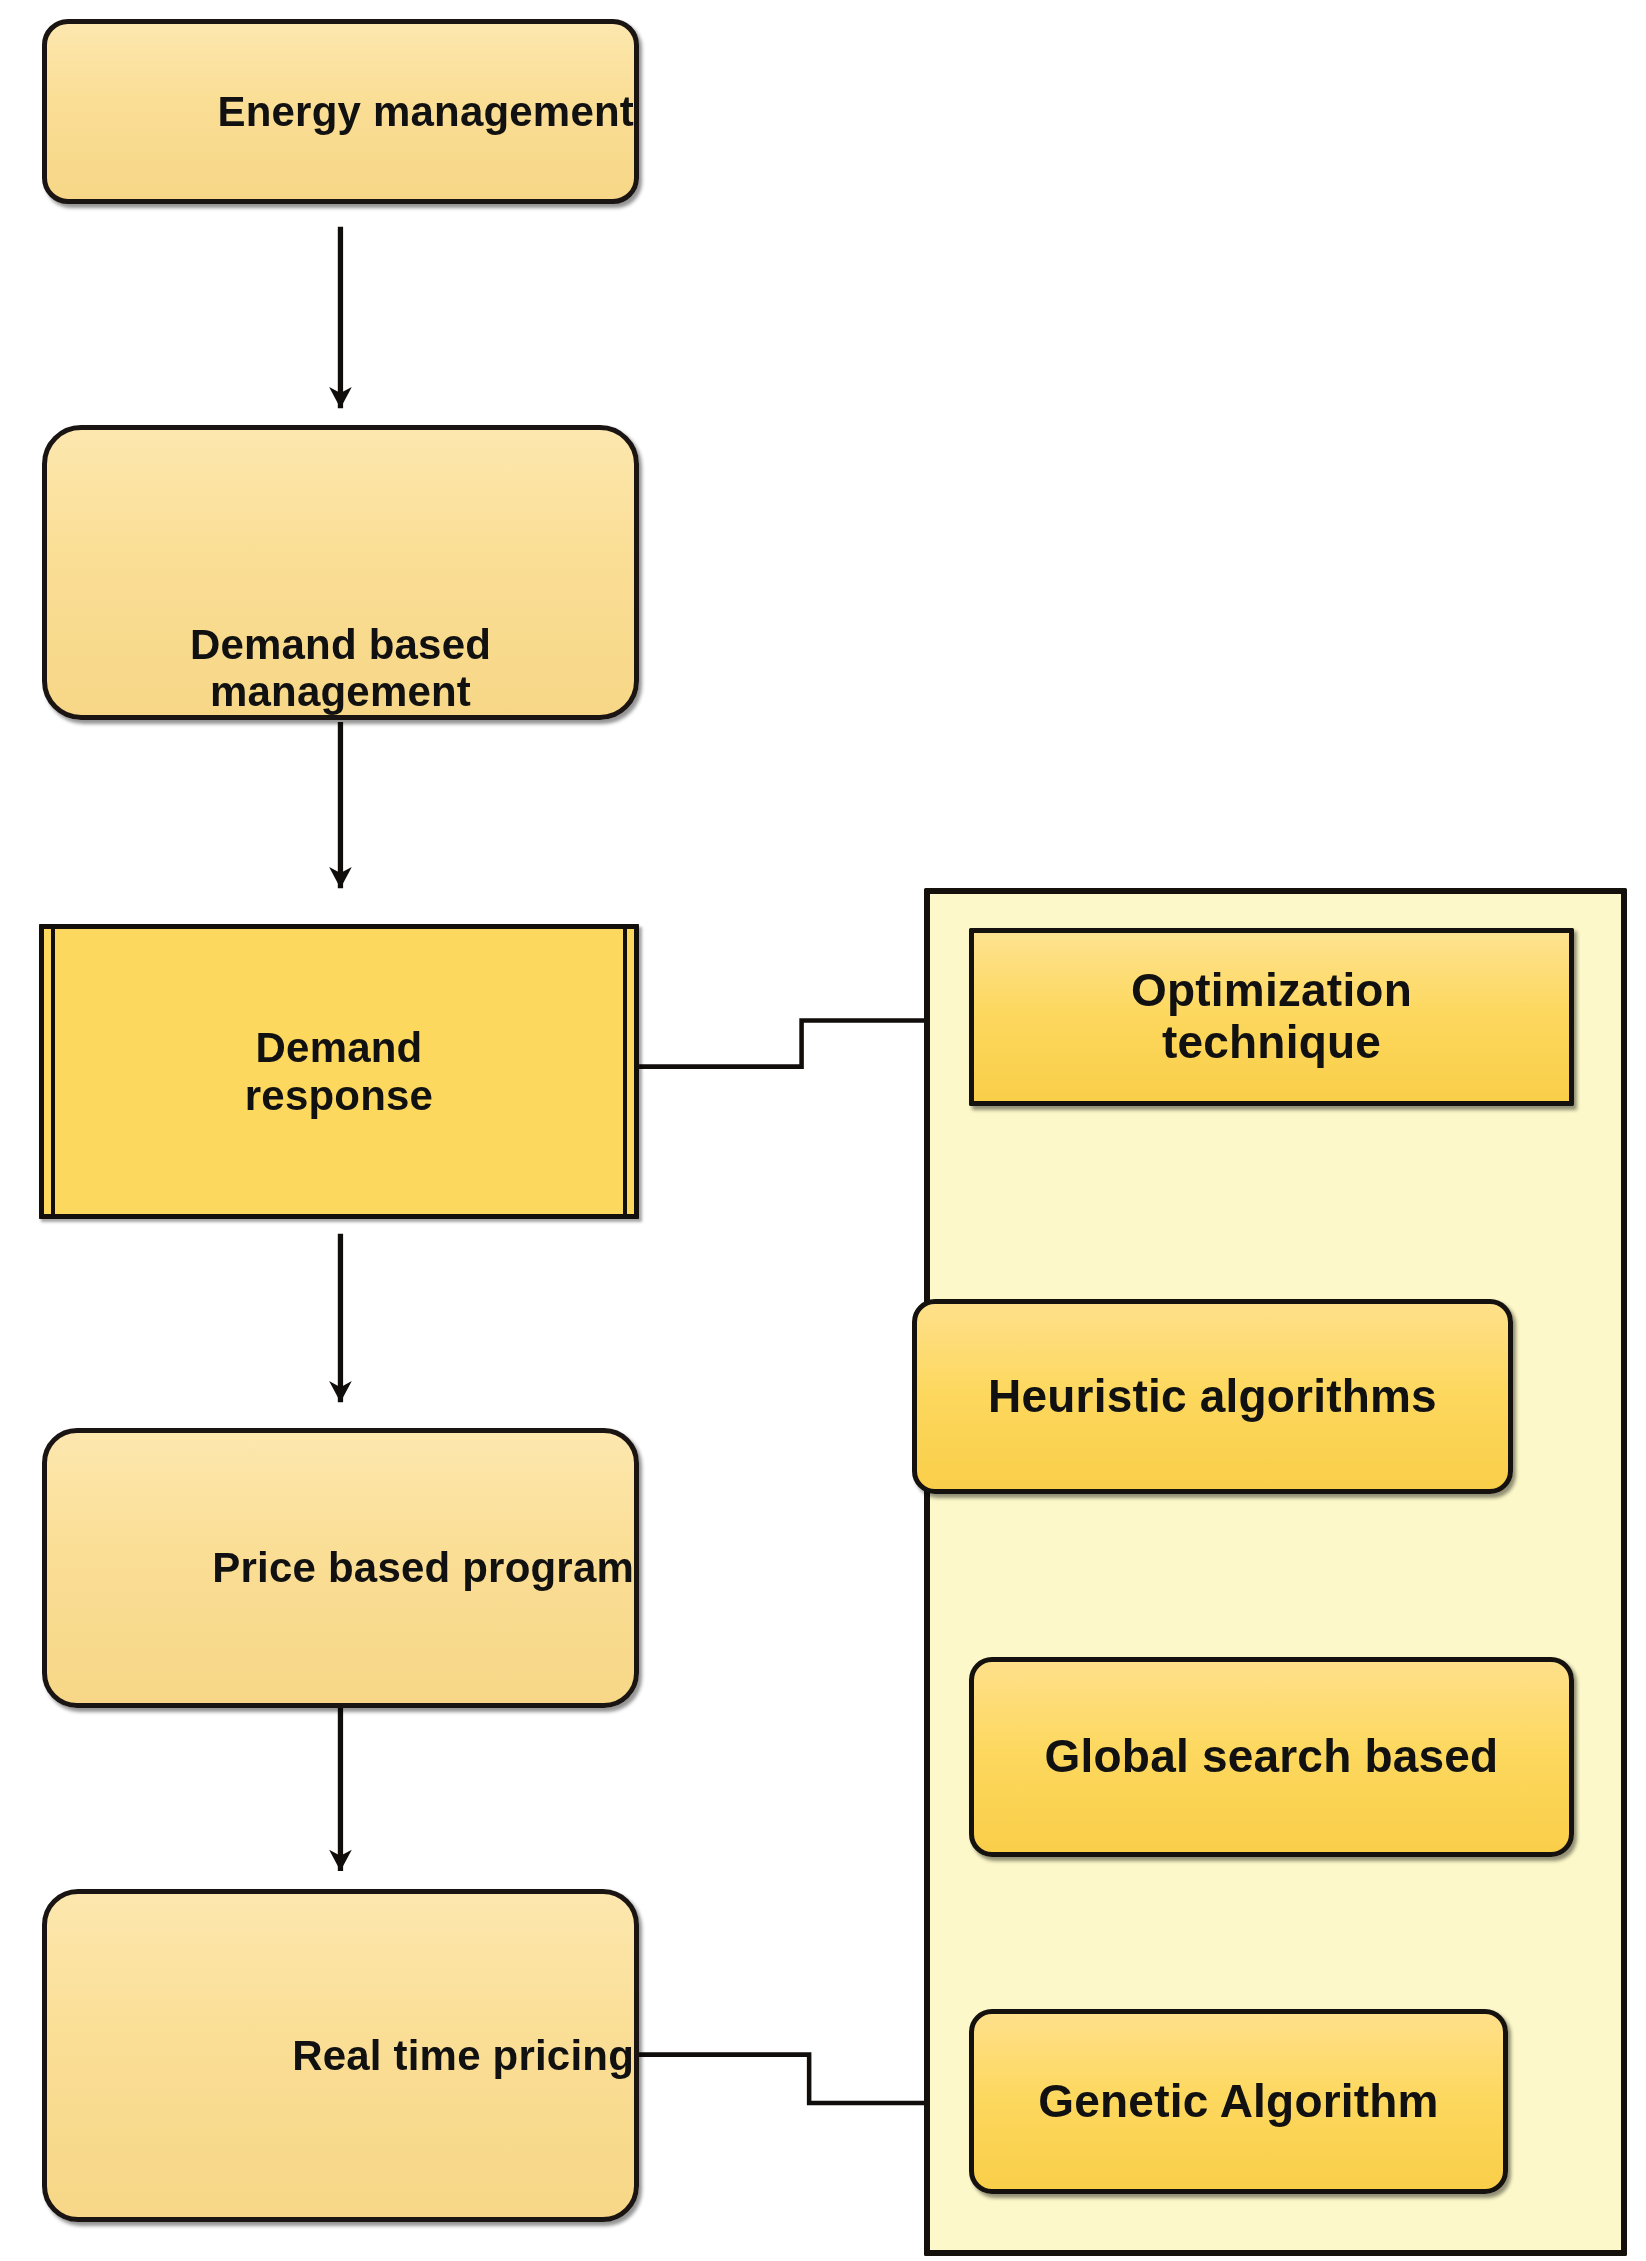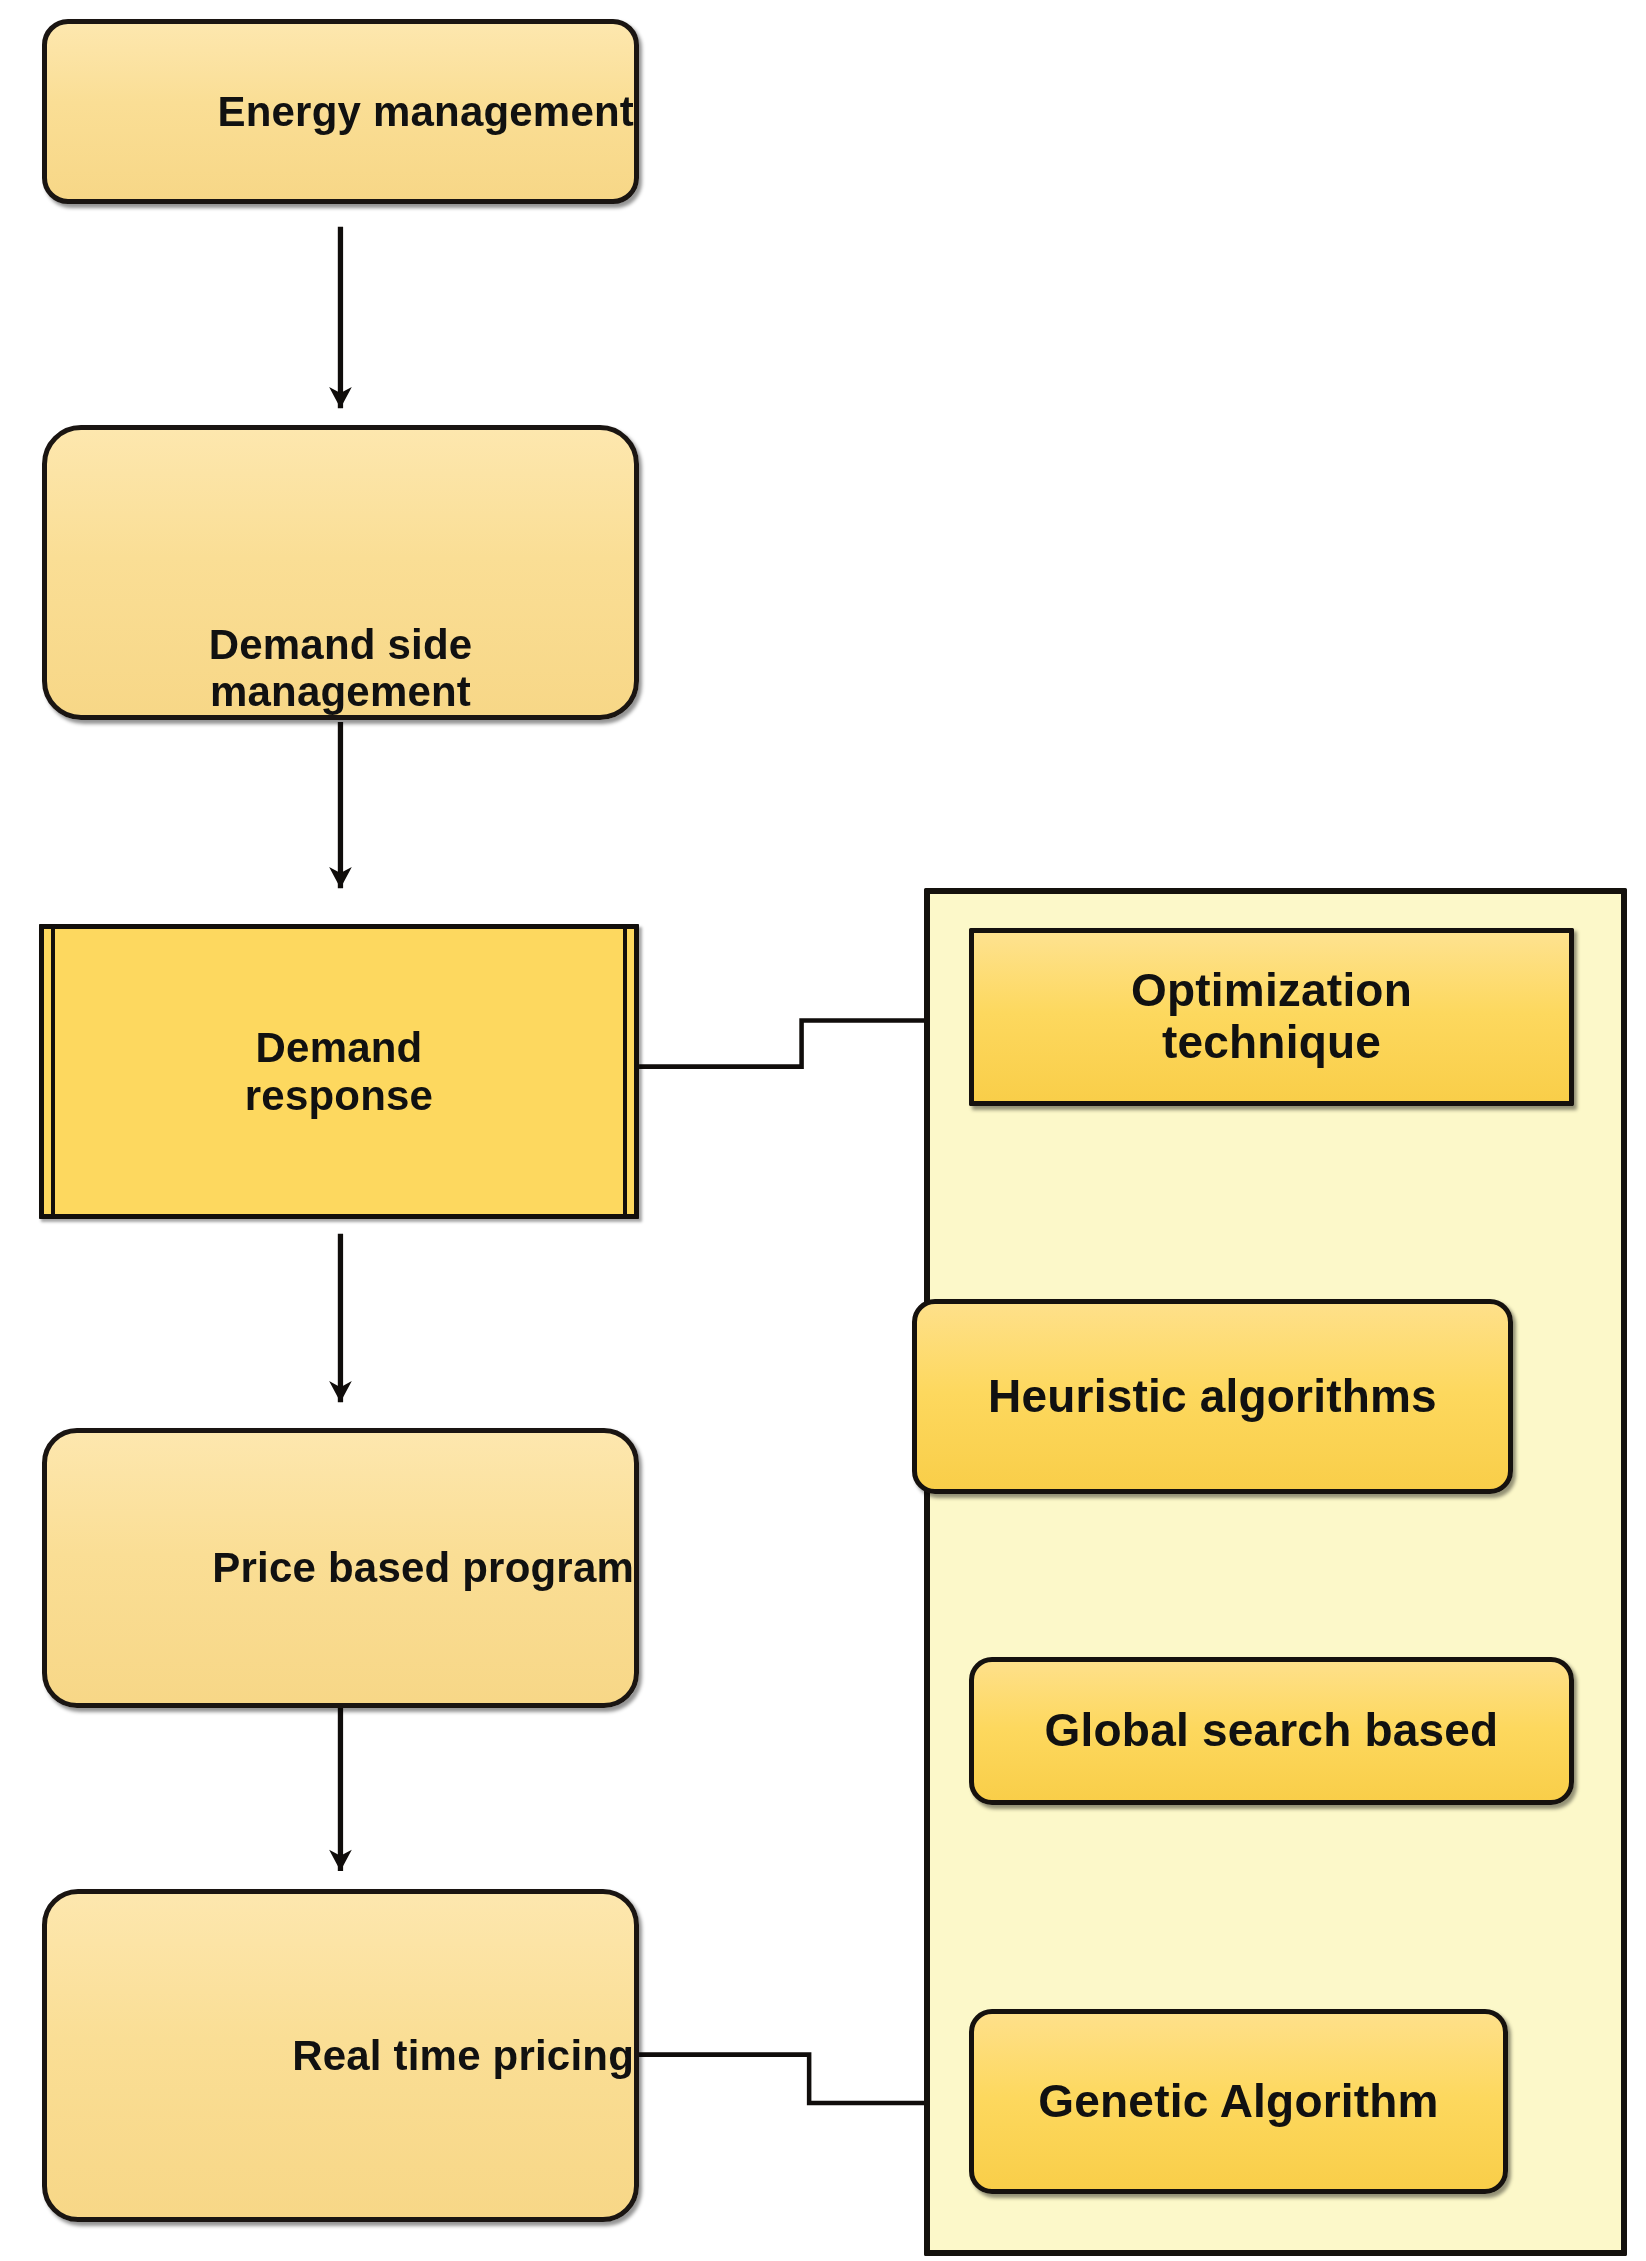--- a/index.html
+++ b/index.html
@@ -134,21 +134,21 @@
     </g>
   </svg>
 
   <div class="group-panel" style="left:924px; top:888px; width:703px; height:1368px;"></div>
 
   <div class="node node-cream t1" style="left:42px; top:19px; width:597px; height:185px;">
     <span>Energy management</span>
   </div>
 
   <div class="node node-cream t1" style="left:42px; top:425px; width:597px; height:295px; border-radius:39px; flex-direction:column;">
-    <span>Demand side</span>
+    <span>Demand based</span>
     <span>management</span>
   </div>
 
   <div class="node node-subroutine t1" style="left:39px; top:924px; width:600px; height:295px; flex-direction:column;">
     <span class="bar-l"></span>
     <span class="bar-r"></span>
     <span class="label">Demand</span>
     <span class="label">response</span>
   </div>
 
@@ -162,21 +162,21 @@
 
   <div class="node node-amber-sharp t2" style="left:969px; top:928px; width:605px; height:178px; flex-direction:column;">
     <span>Optimization</span>
     <span>technique</span>
   </div>
 
   <div class="node node-amber t2" style="left:912px; top:1299px; width:601px; height:195px;">
     <span>Heuristic algorithms</span>
   </div>
 
-  <div class="node node-amber t2" style="left:969px; top:1657px; width:605px; height:148px;justify-content:center;">
+  <div class="node node-amber t2" style="left:969px; top:1657px; width:605px; height:200px;justify-content:center;">
     <span>Global search based</span>
   </div>
 
   <div class="node node-amber t2" style="left:969px; top:2009px; width:539px; height:185px;">
     <span>Genetic Algorithm</span>
   </div>
 
 </div>
 
 

